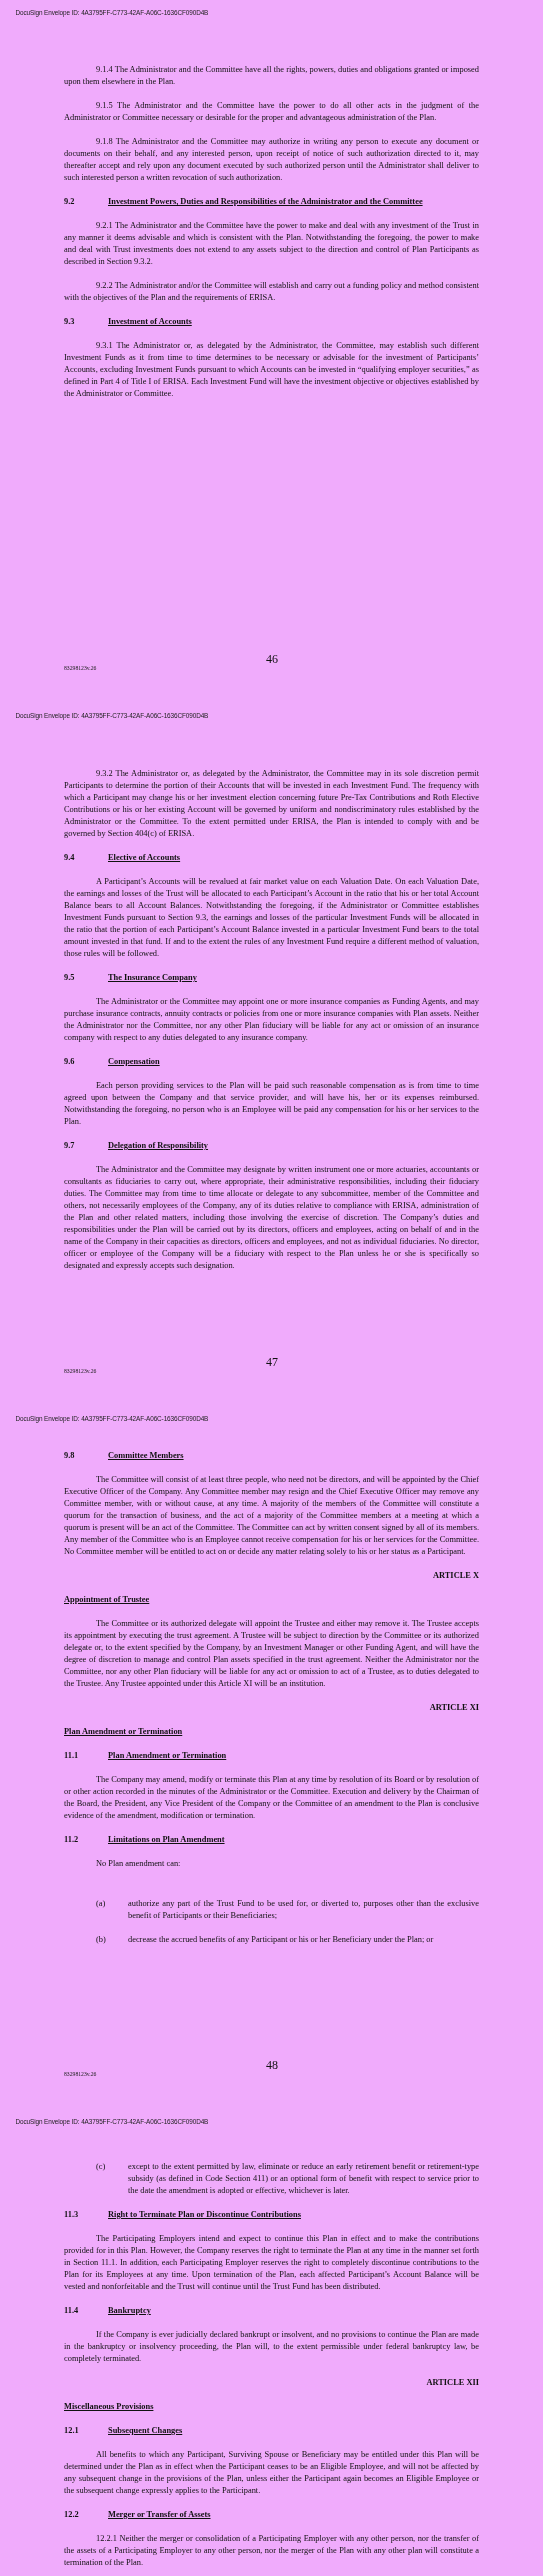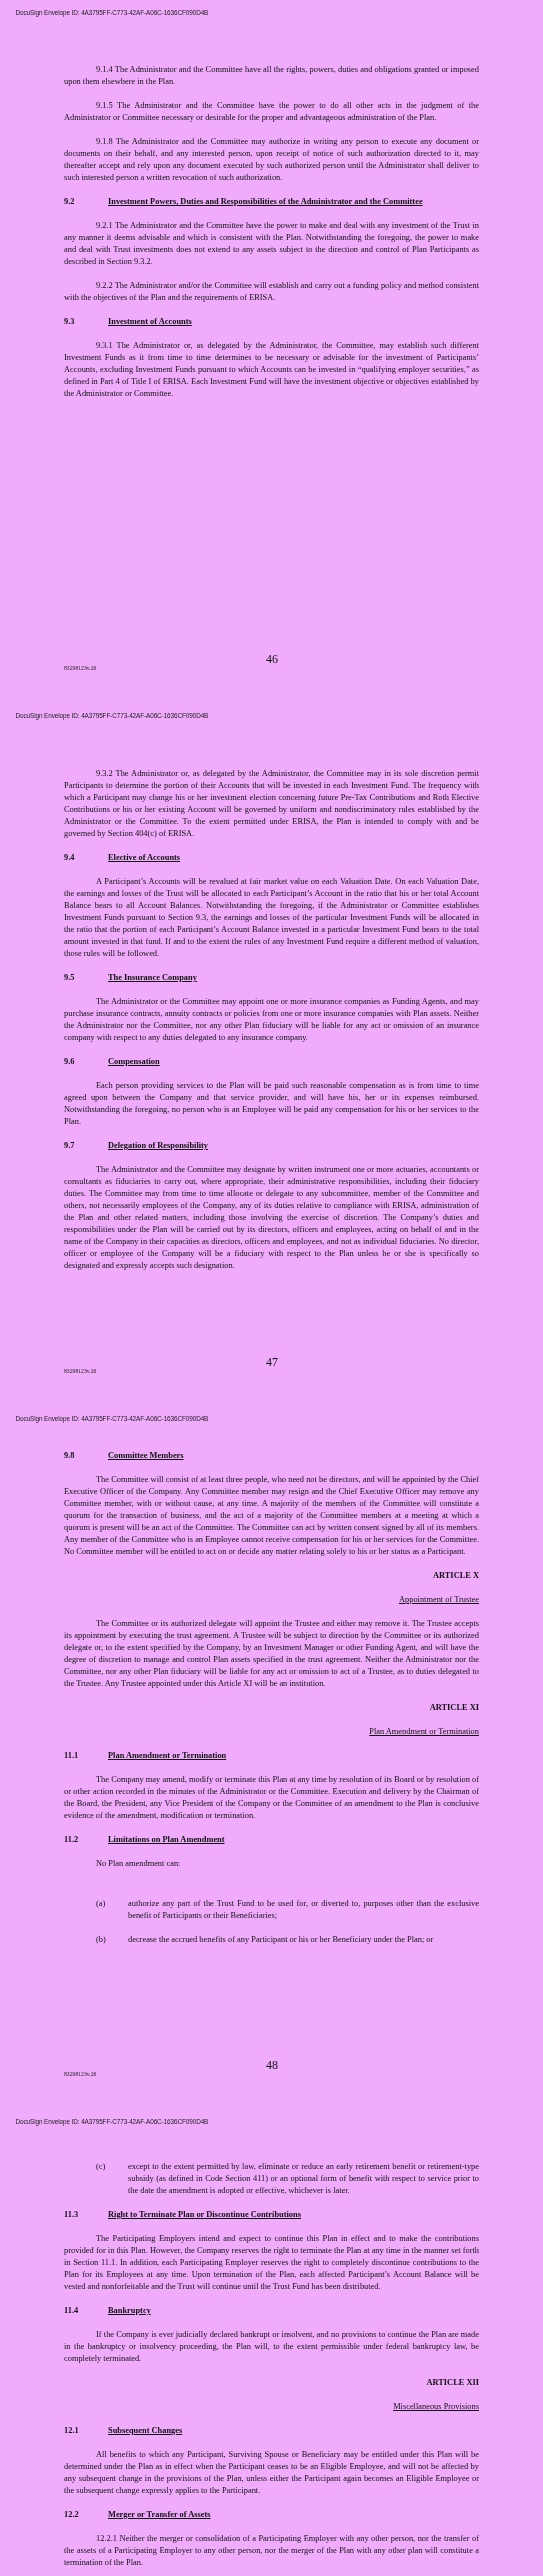--- a/index.html
+++ b/index.html
@@ -5,21 +5,21 @@
   html, body { margin: 0; padding: 0; background: #ffffff; }
   body { width: 544px; font-family: "Liberation Serif", serif; color: #111; }
   .page { position: relative; width: 544px; height: 703px; background: #f0abfc; overflow: hidden; }
   .envelope { position: absolute; left: 15.5px; top: 9.3px; font-family: "Liberation Sans", sans-serif; font-size: 6.4px; color: #222; letter-spacing: -0.1px; }
   .content { position: absolute; left: 64px; width: 415px; font-size: 8.4px; line-height: 12px; text-align: justify; }
   .p { margin: 0 0 12px 0; text-indent: 32px; }
   .h { font-weight: bold; margin: 0 0 12px 0; display: flex; gap: 12px; }
   .h .num { width: 32px; flex: 0 0 32px; }
   .h .title { text-decoration: underline; text-underline-offset: 1px; }
   .article { font-weight: bold; text-align: right; margin: 8px 0 12px 0; }
-  .article-title { font-weight: normal; text-align: right; margin: 0 0 12px 0; }
+  .article-title { font-weight: bold; text-align: left; margin: 0 0 12px 0; }
   .article-title span { text-decoration: underline; text-underline-offset: 1px; }
   .lead { margin: 0 0 28px 32px; text-align: left; }
   .item { display: flex; margin: 0 0 12px 32px; }
   .item .lbl { width: 32px; flex: 0 0 32px; }
   .item .txt { flex: 1; text-align: justify; }
   .pagenum { position: absolute; left: 0; width: 544px; text-align: center; font-size: 12px; }
   .docid { position: absolute; left: 64px; font-size: 5.7px; color: #222; }
 </style>
 </head>
 <body>

